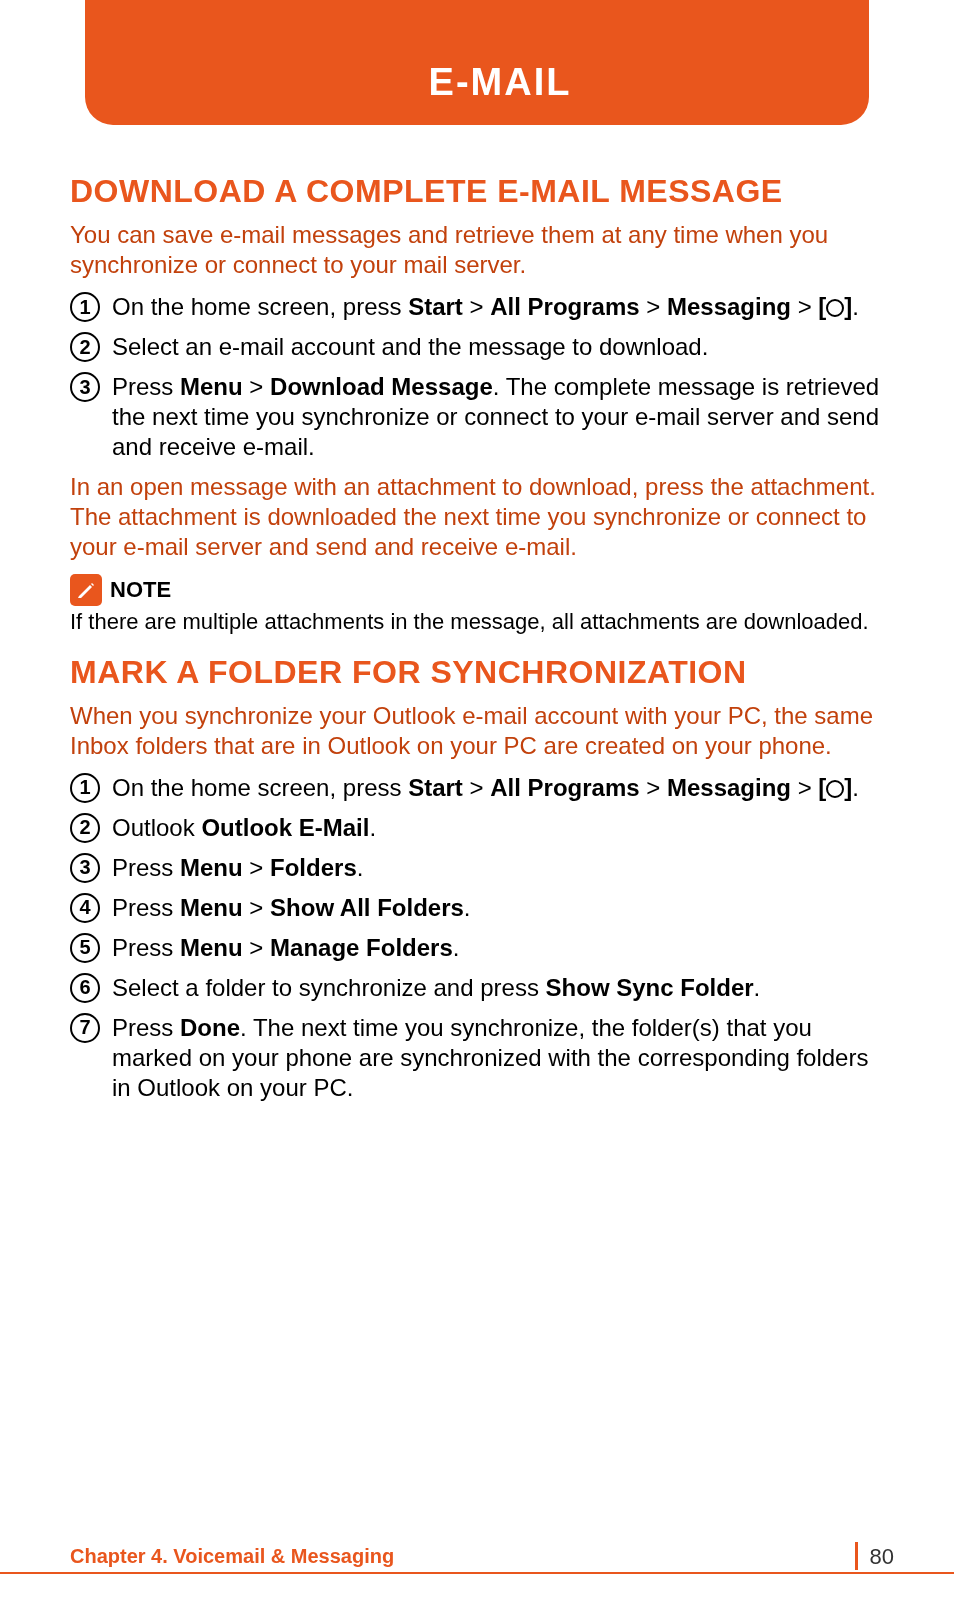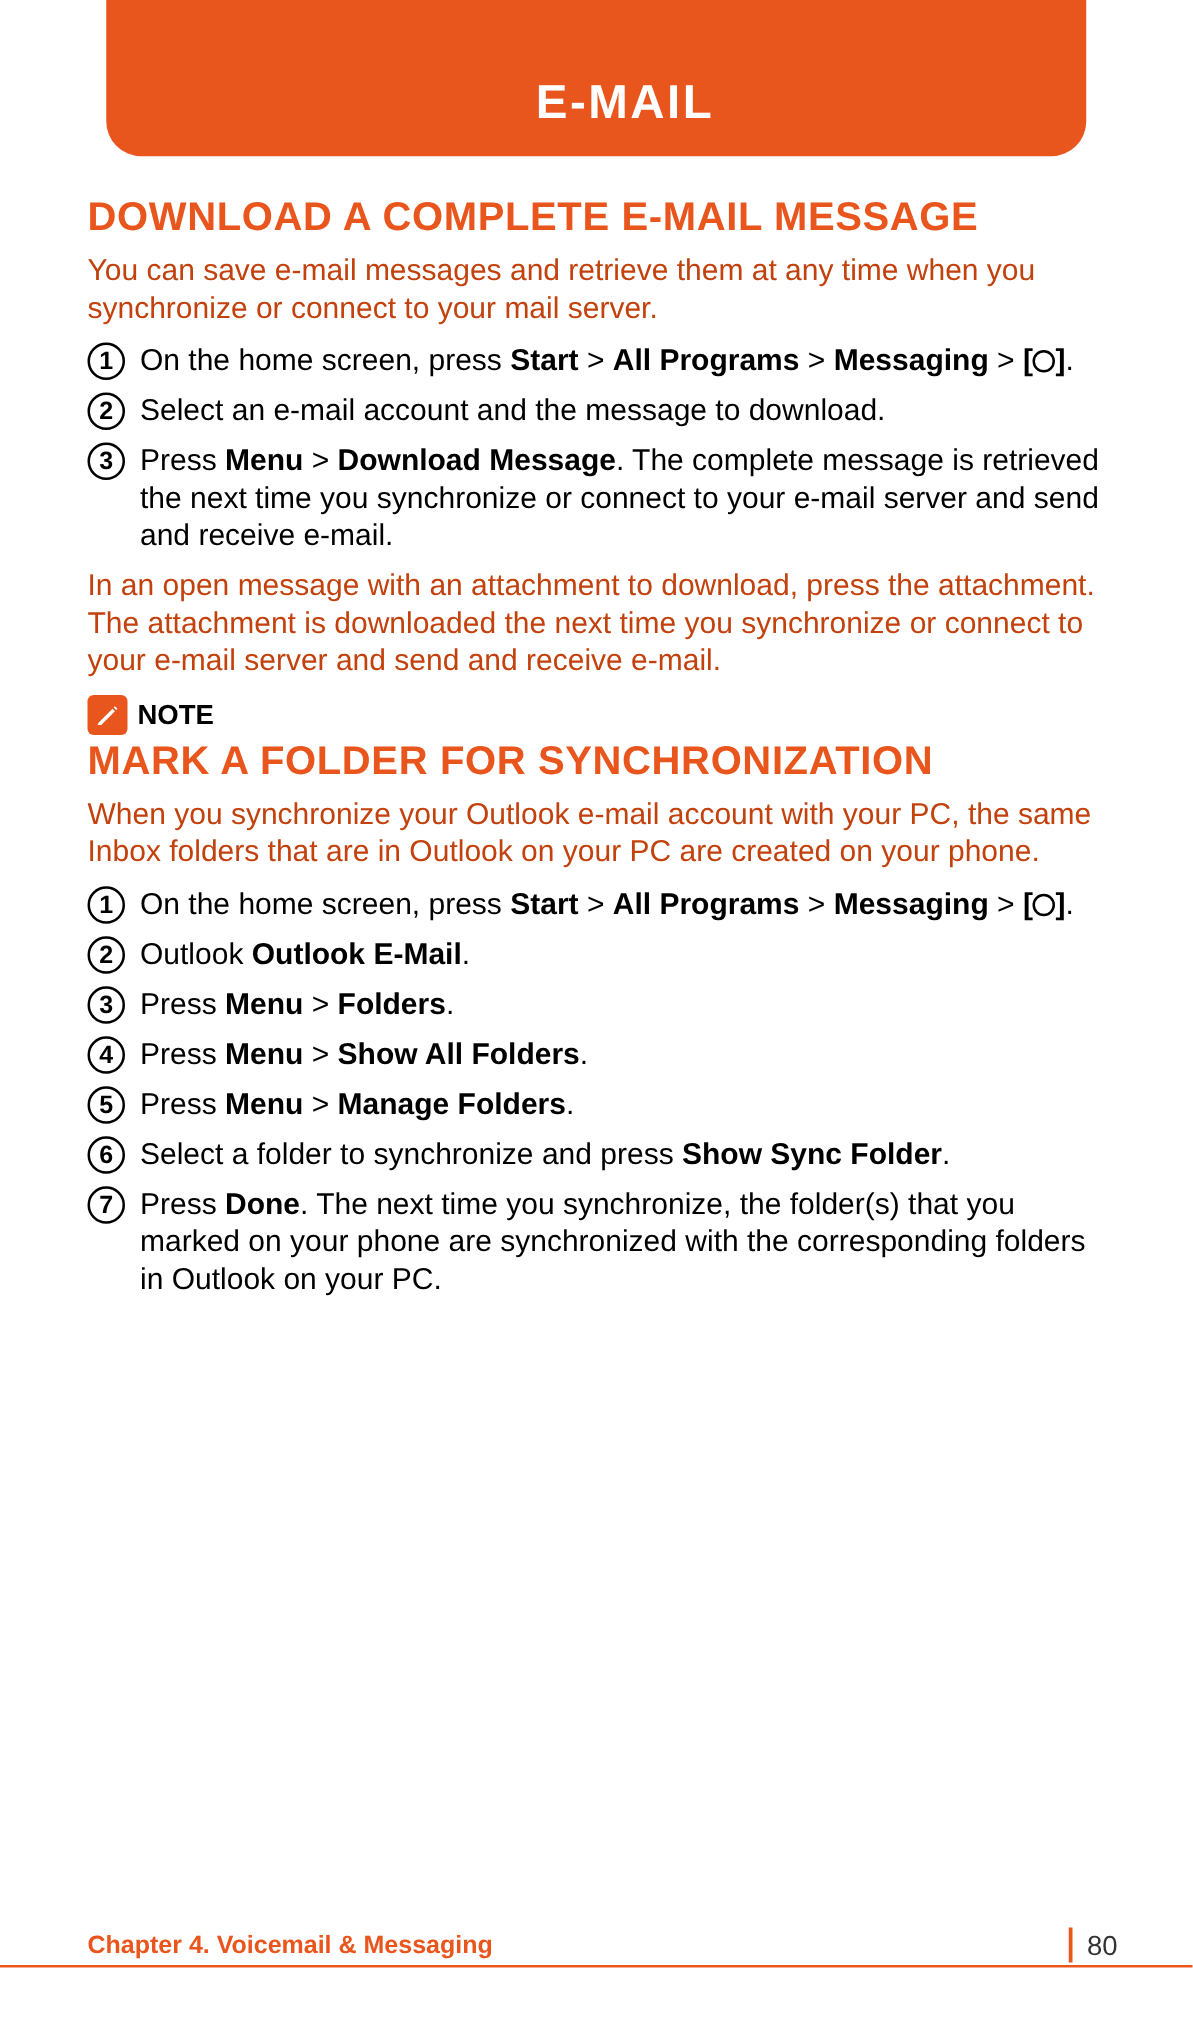--- a/index.html
+++ b/index.html
@@ -36,20 +36,21 @@
     top: 155px;
     left: 70px;
     right: 70px;
   }
   .section-heading {
     color: #e9561d;
     font-size: 32px;
     font-weight: bold;
     font-stretch: condensed;
     letter-spacing: 0.5px;
+    margin-top: 18px;
     margin-bottom: 10px;
     font-family: "Arial Narrow", Arial, sans-serif;
   }
   .body-text {
     font-size: 24px;
     color: #c2410c;
     line-height: 1.25;
     margin-bottom: 12px;
   }
   .steps {
@@ -186,20 +187,21 @@
   <div class="body-text">In an open message with an attachment to download, press the attachment. The attachment is downloaded the next time you synchronize or connect to your e-mail server and send and receive e-mail.</div>
   <div class="note-block">
     <div class="note-header">
       <span class="note-icon">
         <svg width="20" height="20" viewBox="0 0 20 20">
             <path d="M3 16 L14 5 L16 7 L5 18 L2 18 Z M15 4 L17 6 L18 5 L16 3 Z" fill="#fff"></path>
           </svg>
       </span>
       <span class="note-label">NOTE</span>
     </div>
+    <div class="note-text">If there are multiple attachments in the message, all attachments are downloaded.</div>
   </div>
 
   <div class="section-heading">MARK A FOLDER FOR SYNCHRONIZATION</div>
   <div class="body-text">When you synchronize your Outlook e-mail account with your PC, the same Inbox folders that are in Outlook on your PC are created on your phone.</div>
   <ol class="steps">
     <li class="step">
       <span class="step-num">1</span>
       <span class="step-text">
         <span>On the home screen, press </span><b>Start</b><span> &gt; </span><b>All Programs</b><span> &gt; </span><b>Messaging</b><span> &gt; </span><b>[</b><span class="circle-glyph"></span><b>]</b><span>.</span>
       </span>

